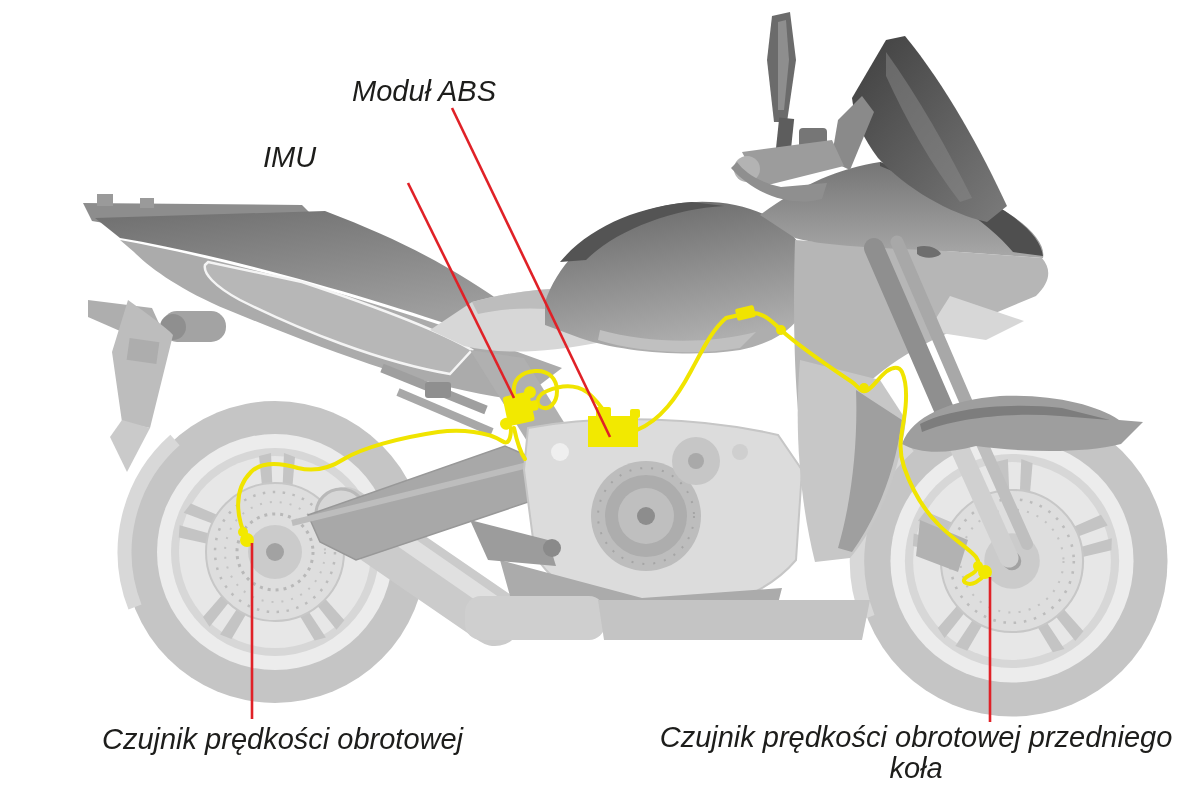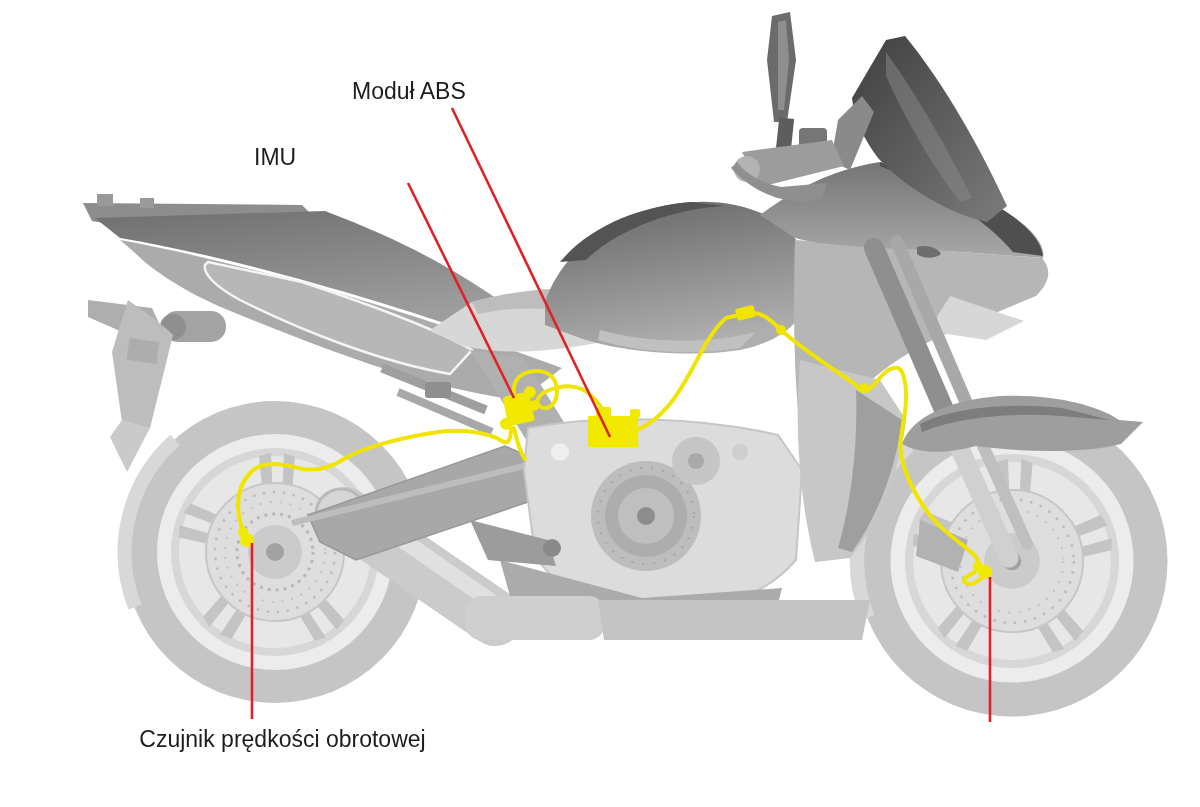--- a/index.html
+++ b/index.html
@@ -7,23 +7,24 @@
     position:relative;
     width:1200px;height:807px;
     background:#fff;
     overflow:hidden;
     font-family:"Liberation Sans",sans-serif;
   }
   .stage svg{position:absolute;left:0;top:0;}
   .label{
     position:absolute;
     color:var(--label-text,#1d1d1b);
-    font-size:23px;
+    font-size:29px;
     line-height:31px;
     white-space:nowrap;
+    font-style:italic;
   }
   .label.center{text-align:center;white-space:normal;}
   .label span{display:block;}
 </style>
 </head>
 <body>
 
 <div class="stage">
 
   <svg width="1200" height="807" viewBox="0 0 1200 807">
@@ -239,20 +240,24 @@
     <g stroke="var(--callout-line,#e02127)" stroke-width="2.6" fill="none">
       <line x1="452" y1="108" x2="610" y2="437"></line>
       <line x1="408" y1="183" x2="514" y2="398"></line>
       <line x1="252" y1="543" x2="252" y2="719"></line>
       <line x1="990" y1="577" x2="990" y2="722"></line>
     </g>
   </svg>
 
   <div class="label" style="left:352px;top:76px;">Moduł ABS</div>
 
-  <div class="label" style="left:254px;top:142px;">IMU</div>
+  <div class="label" style="left:263px;top:142px;">IMU</div>
 
   <div class="label center" style="left:85px;top:724px;width:395px;">
     <span>Czujnik prędkości obrotowej</span>
   </div>
 
+  <div class="label center" style="left:655px;top:722px;width:522px;">
+    <span>Czujnik prędkości obrotowej przedniego</span>
+    <span>koła</span>
+  </div>
 
 </div>
 
 </body></html>

